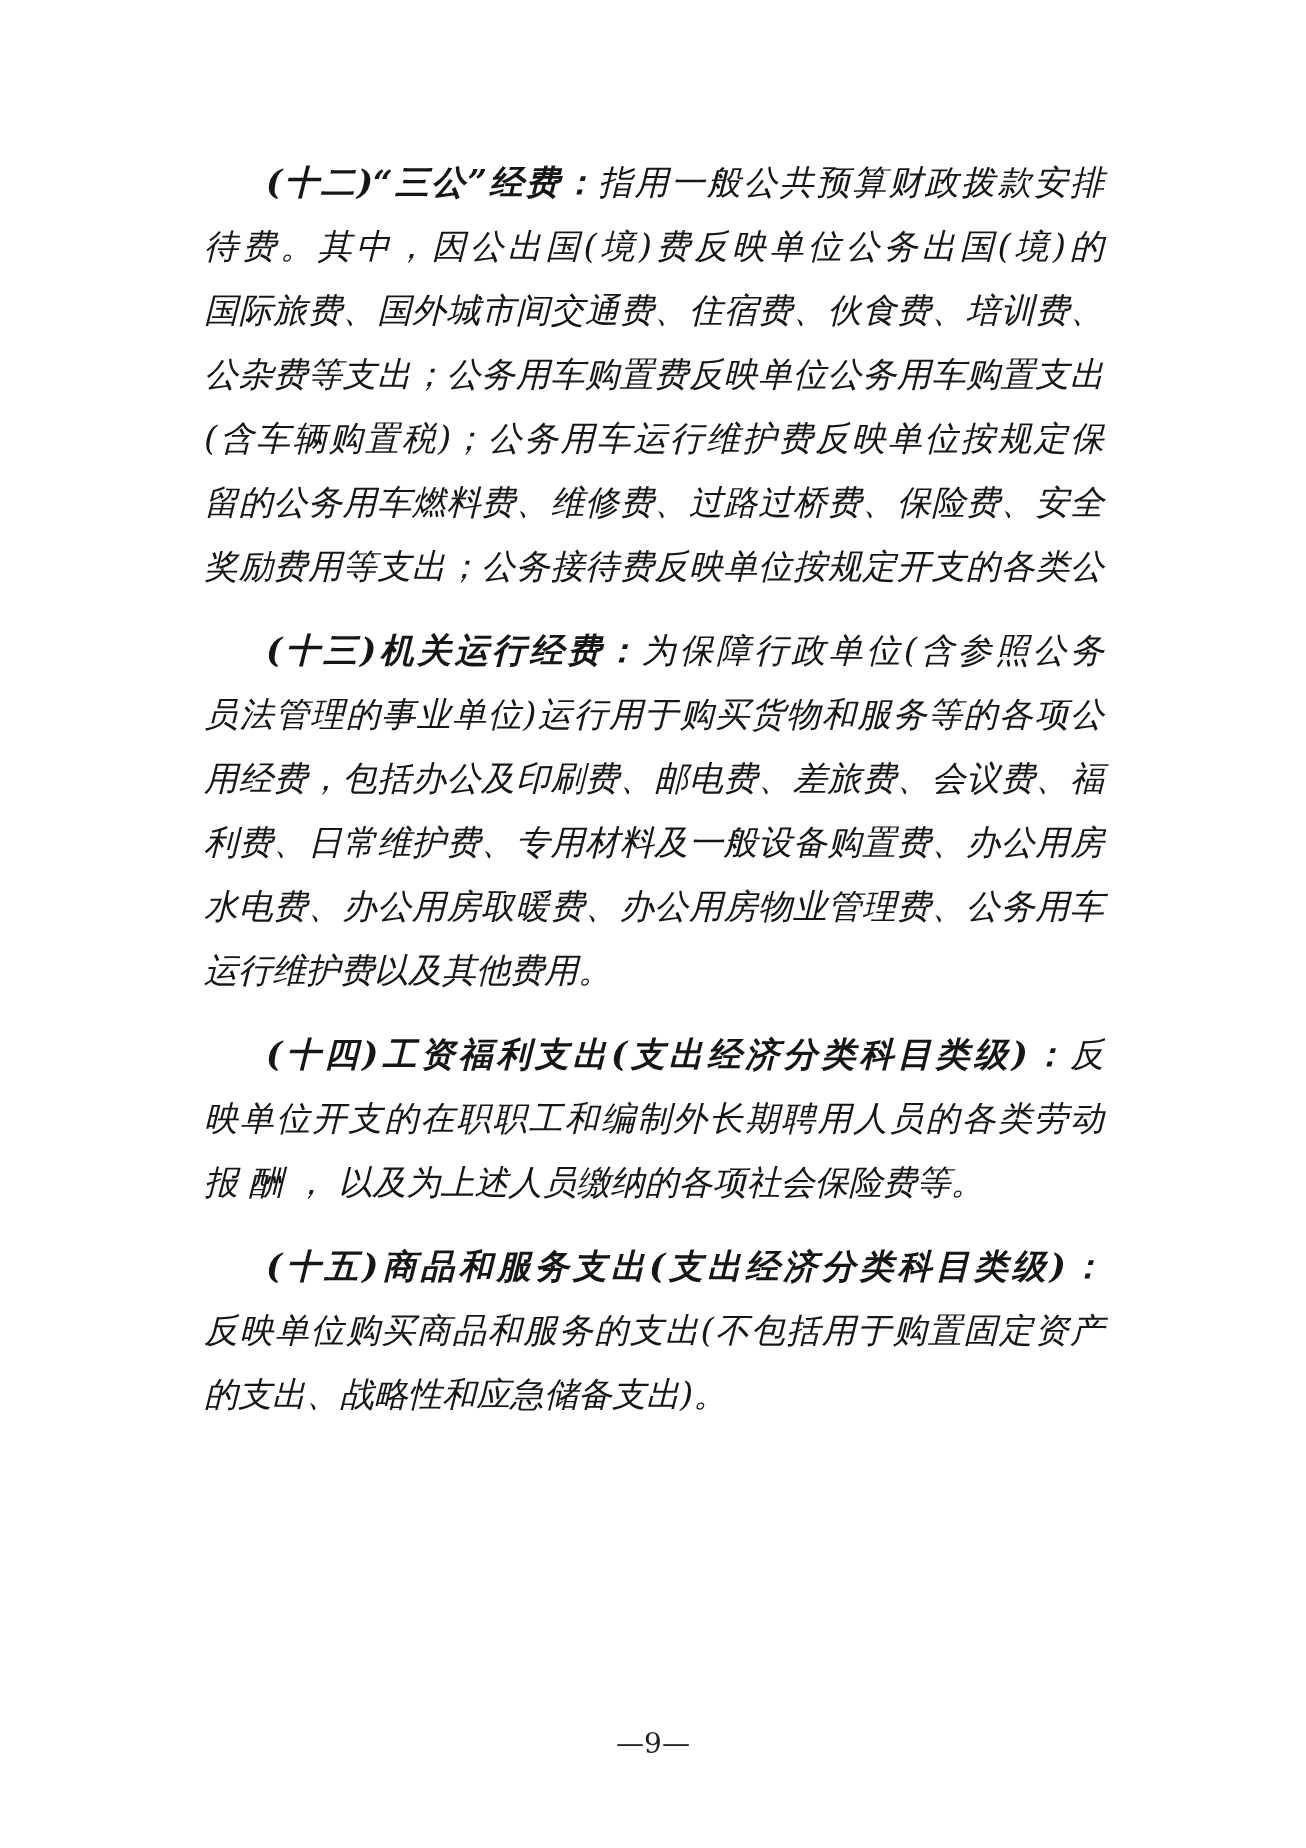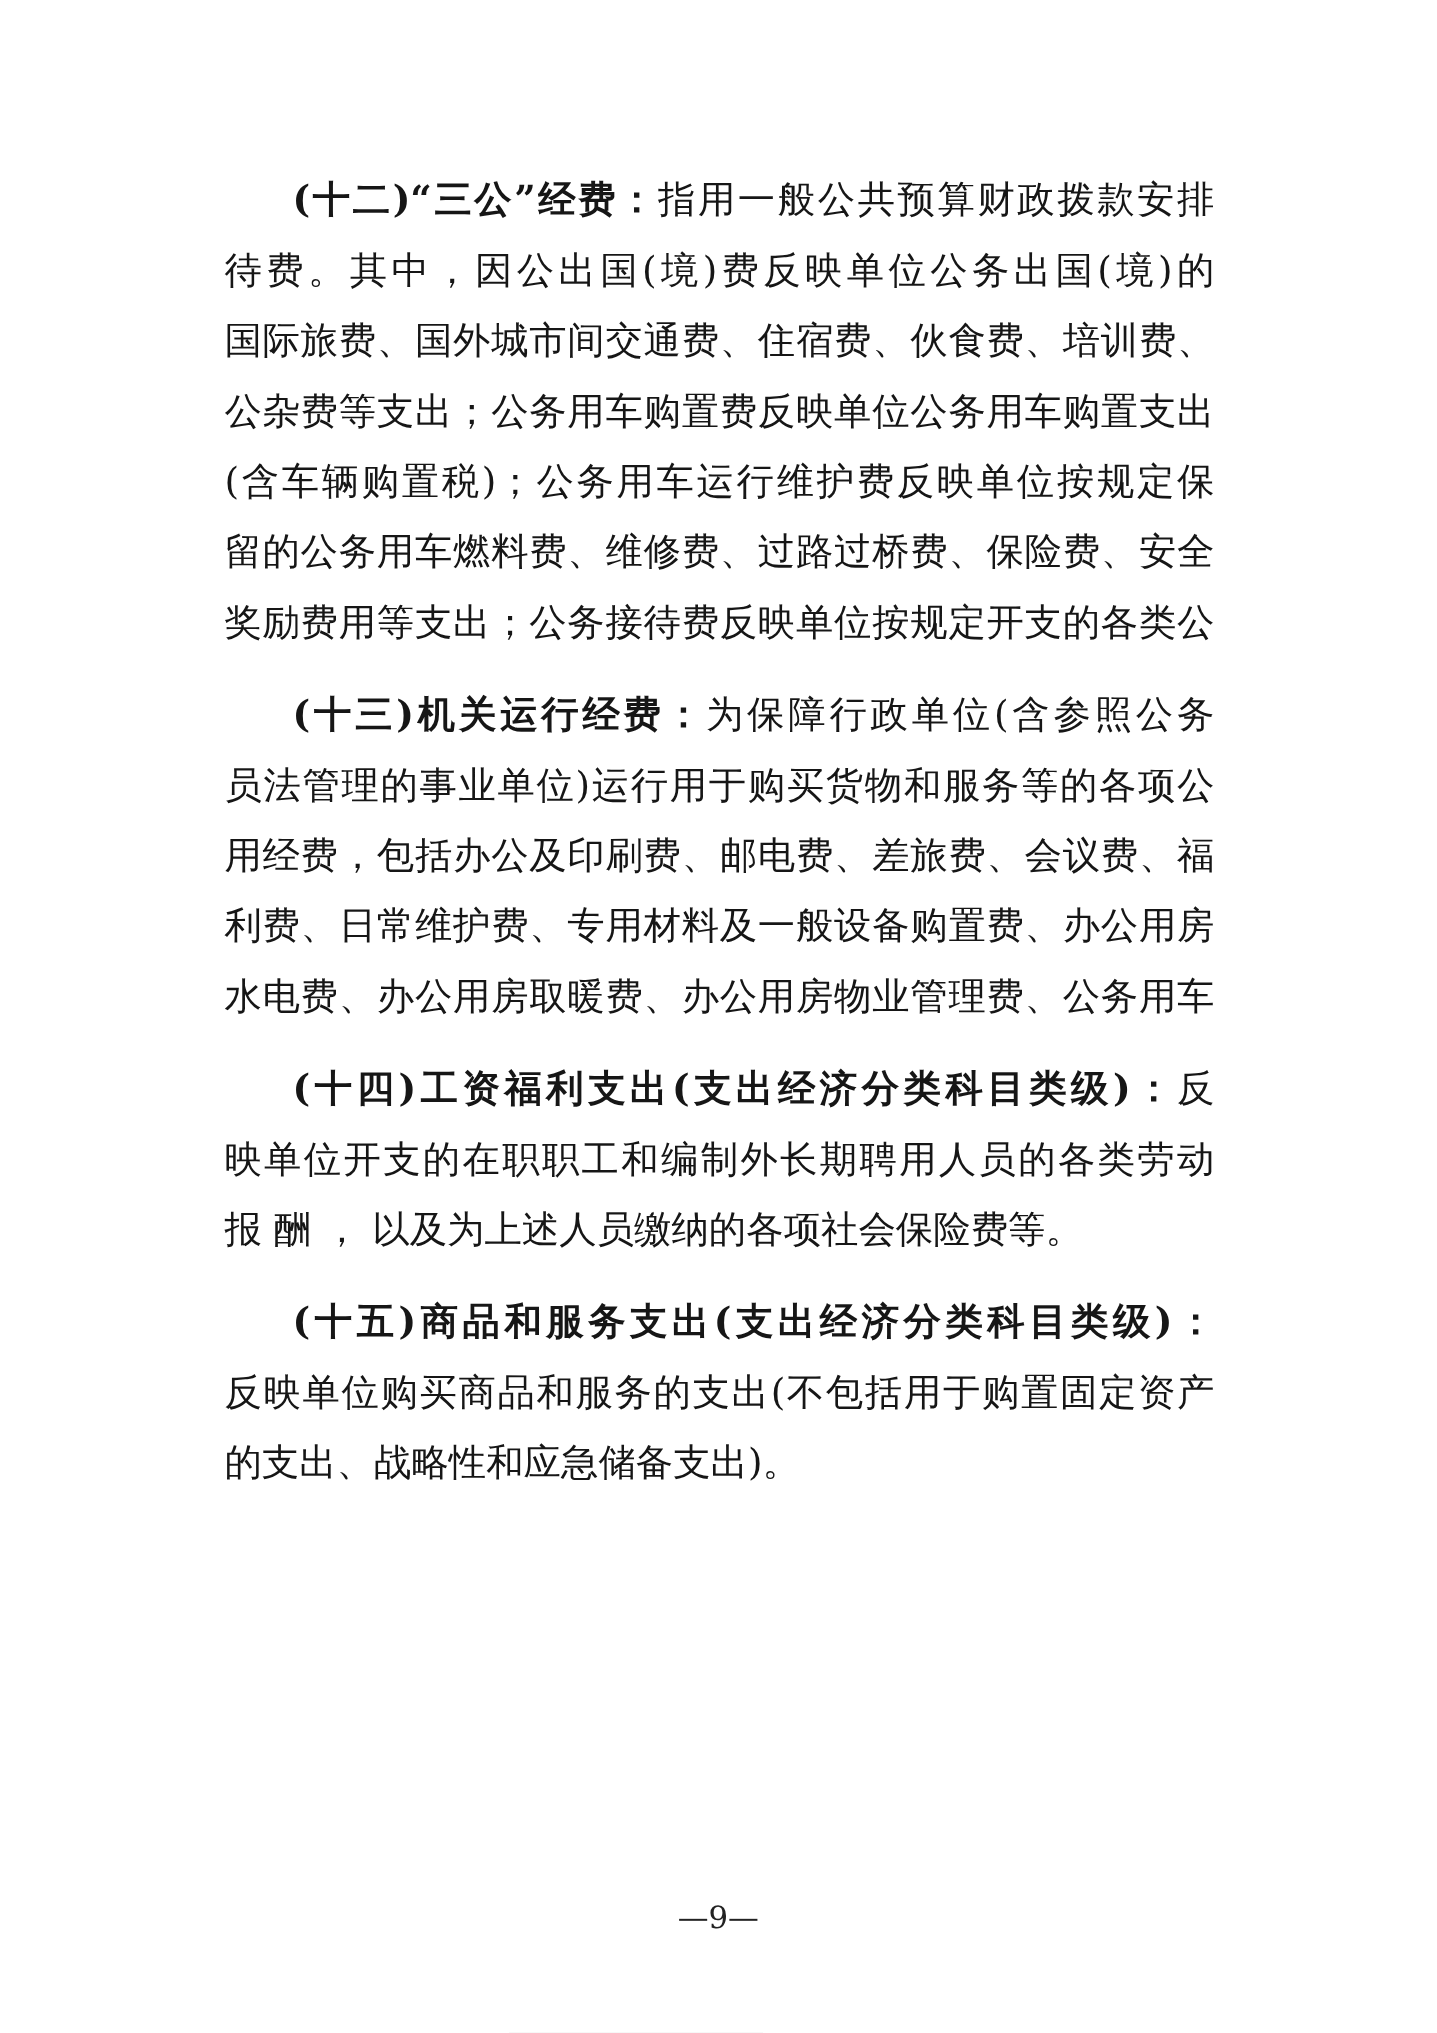--- a/index.html
+++ b/index.html
@@ -19,20 +19,21 @@
     top: 150px;
     width: 900px;
   }
   .para { margin: 0; }
   .para + .para { margin-top: 20px; }
   .line {
     font-size: 34px;
     line-height: 64px;
     height: 64px;
     white-space: pre-wrap;
+    font-style: italic;
   }
   .jline {
     text-align: justify;
     text-align-last: justify;
     text-justify: inter-character;
   }
   .indent { text-indent: 62px; }
   .lastline { text-align: left; }
   .head { font-weight: bold; }
   .footer {
@@ -61,20 +62,21 @@
       <div class="line jline">留的公务用车燃料费、维修费、过路过桥费、保险费、安全</div>
       <div class="line jline">奖励费用等支出；公务接待费反映单位按规定开支的各类公</div>
     </div>
 
     <div class="para">
       <div class="line jline indent"><span class="head">(十三)机关运行经费：</span><span>为保障行政单位(含参照公务</span></div>
       <div class="line jline">员法管理的事业单位)运行用于购买货物和服务等的各项公</div>
       <div class="line jline">用经费，包括办公及印刷费、邮电费、差旅费、会议费、福</div>
       <div class="line jline">利费、日常维护费、专用材料及一般设备购置费、办公用房</div>
       <div class="line jline">水电费、办公用房取暖费、办公用房物业管理费、公务用车</div>
+      <div class="line lastline">运行维护费以及其他费用。</div>
     </div>
 
     <div class="para">
       <div class="line jline indent"><span class="head">(十四)工资福利支出(支出经济分类科目类级)：</span><span>反</span></div>
       <div class="line jline">映单位开支的在职职工和编制外长期聘用人员的各类劳动</div>
       <div class="line lastline">报 酬 ， 以及为上述人员缴纳的各项社会保险费等。</div>
     </div>
 
     <div class="para">
       <div class="line jline indent"><span class="head">(十五)商品和服务支出(支出经济分类科目类级)：</span><span></span></div>

